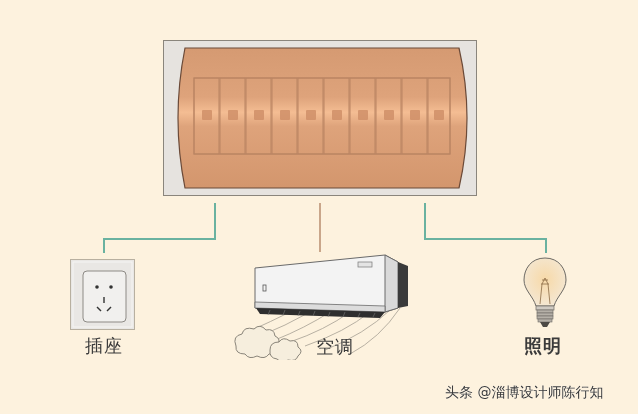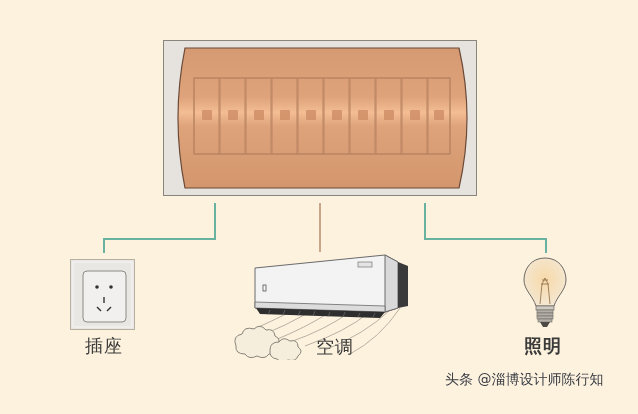--- a/index.html
+++ b/index.html
@@ -143,13 +143,13 @@
   <g fill="#b5b0a7" stroke="#6d6a64" stroke-width="0.6">
     <rect x="14" y="54" width="16" height="3"></rect>
     <rect x="14" y="57" width="16" height="3"></rect>
     <rect x="14" y="60" width="16" height="3"></rect>
     <rect x="15" y="63" width="14" height="3"></rect>
   </g>
   <path d="M17,66 L27,66 L24,71 L20,71 Z" fill="#4d4a45"></path>
 </svg>
 <div class="abs label" style="left:524px;top:335px;font-weight:bold;">照明</div>
 
-<div class="abs watermark" style="left:445px;top:371px;">头条 @淄博设计师陈行知</div>
+<div class="abs watermark" style="left:445px;top:384px;">头条 @淄博设计师陈行知</div>
 
 </body></html>

